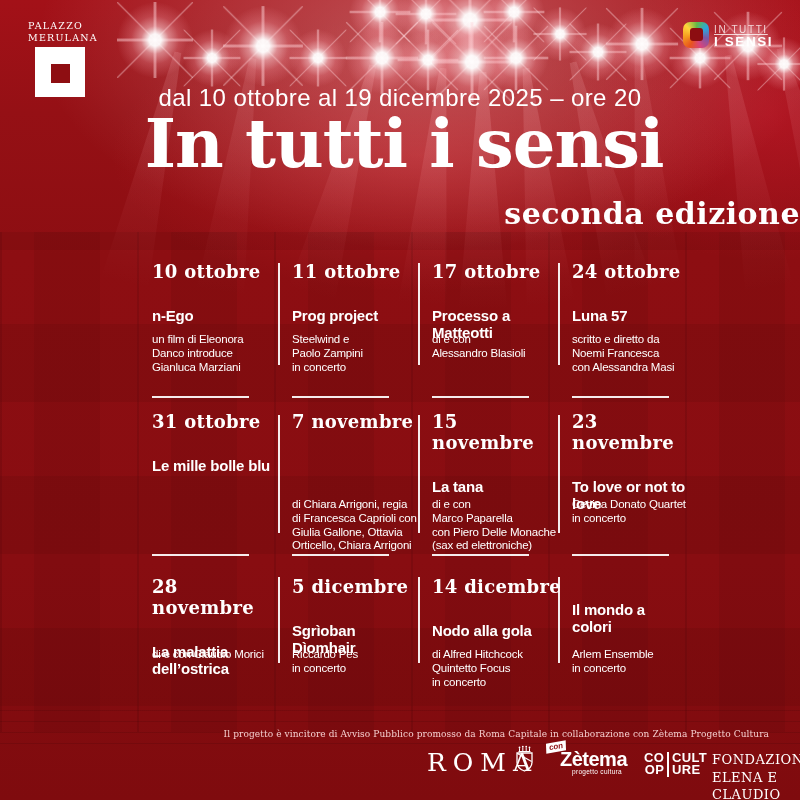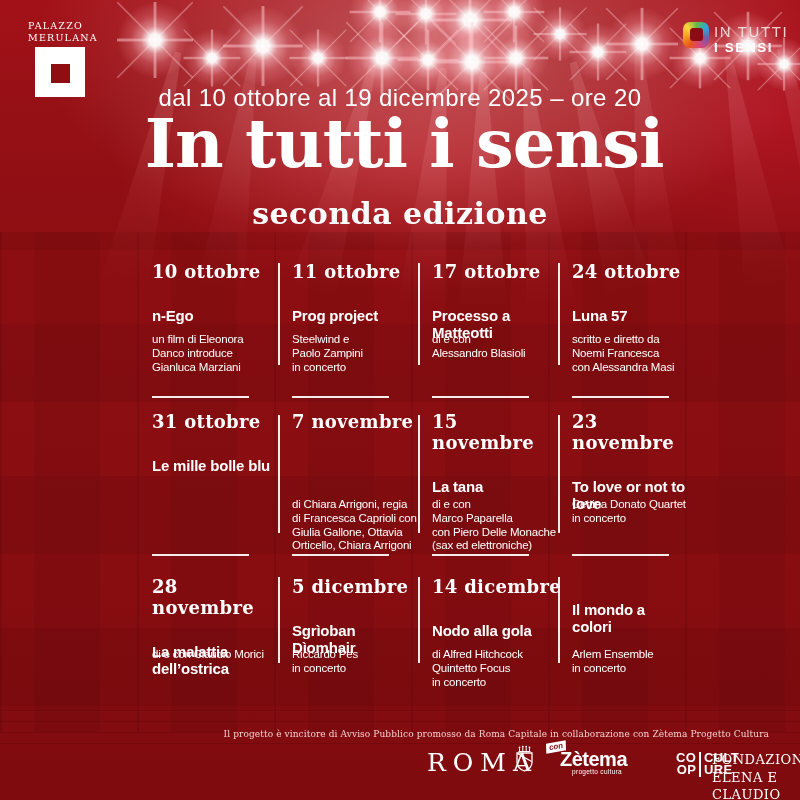--- a/index.html
+++ b/index.html
@@ -34,28 +34,28 @@
   .pm-text{position:absolute;left:28px;top:20px;font-family:"DejaVu Serif",serif;font-size:9.5px;
     letter-spacing:1.2px;line-height:1.3;}
   .pm-text span{display:block;}
   .pm-square{position:absolute;left:35px;top:47px;width:50px;height:50px;background:#fff;
     display:flex;align-items:center;justify-content:center;}
   .pm-inner{width:19px;height:19px;background:#8e0e12;margin-top:3px;}
   .its-mark{position:absolute;left:683px;top:22px;width:26px;height:26px;border-radius:7px;
     background:conic-gradient(from 210deg, #e8541e, #f59d1f, #ffd43c, #63b945, #2ba7dd, #7c57a5, #d8447c, #e8541e);}
   .its-inner{position:absolute;left:7px;top:6px;width:13px;height:13px;background:#8c0d11;border-radius:3px;}
   .its-text{position:absolute;left:714px;top:24px;line-height:1.1;}
-  .its-l1{display:block;font-size:15px;letter-spacing:1.6px;color:rgba(255,255,255,.78);}
+  .its-l1{display:block;font-size:10px;letter-spacing:1.6px;color:rgba(255,255,255,.78);text-decoration:underline;}
   .its-l2{display:block;font-size:13.5px;font-weight:bold;letter-spacing:1.6px;}
   
   .dateline{position:absolute;left:0;top:84px;width:800px;text-align:center;
     font-size:24px;letter-spacing:.4px;}
   .main-title{position:absolute;left:0;top:100px;width:800px;margin:4px;text-align:center;
     font-family:"DejaVu Serif",serif;font-weight:bold;font-size:67px;letter-spacing:-1px;}
-  .subtitle{position:absolute;left:0;top:196px;width:800px;text-align:center;
+  .subtitle{position:absolute;left:0;top:196px;width:800px;text-align:right;
     font-family:"DejaVu Serif",serif;font-weight:bold;font-size:30px;letter-spacing:.5px;}
   
   .grid{position:absolute;left:152px;top:255px;width:560px;height:460px;
     display:grid;grid-template-columns:repeat(4,140px);grid-template-rows:150px 165px 145px;}
   .cell{position:relative;padding:6px 8px 0 0;}
   .date{font-family:"DejaVu Serif",serif;font-weight:bold;font-size:18px;letter-spacing:.3px;}
   .etitle{font-weight:bold;font-size:15px;line-height:1.15;margin-top:25px;
     white-space:pre-line;letter-spacing:-.2px;}
   .desc{position:absolute;left:0;top:78px;width:138px;font-size:11.5px;line-height:1.2;
     white-space:pre-line;letter-spacing:-.2px;}
@@ -67,21 +67,21 @@
     font-size:9px;color:rgba(255,224,224,.92);letter-spacing:.1px;}
   .roma-word{position:absolute;left:427px;top:748px;font-family:"DejaVu Serif",serif;
     font-size:25px;letter-spacing:7px;font-weight:normal;}
   .roma-crest{position:absolute;left:514px;top:745px;}
   .zcon{position:absolute;left:546px;top:742px;background:#fff;color:#8c0e12;font-weight:bold;
     font-size:8px;padding:0 3px 1px 3px;transform:rotate(-10deg) skewX(-8deg);}
   .zname{position:absolute;left:560px;top:748px;font-size:20px;font-weight:bold;letter-spacing:-.5px;}
   .zsub{position:absolute;left:572px;top:768px;font-size:6.5px;letter-spacing:.3px;}
   .coop{position:absolute;left:644px;top:752px;display:flex;font-weight:bold;font-size:13px;
     line-height:.95;letter-spacing:.3px;}
-  .coop-c1{text-align:right;padding-right:3px;margin-left:32px;}
+  .coop-c1{text-align:right;padding-right:3px;}
   .coop-c2{border-left:2px solid #fff;padding-left:3px;}
   .coop span{display:block;}
   .fondazione{position:absolute;left:712px;top:751px;font-family:"DejaVu Serif",serif;
     font-size:13px;line-height:1.35;letter-spacing:.5px;}
   .fondazione span{display:block;}
 </style>
 </head>
 <body>
 
 <div class="facade"></div>

